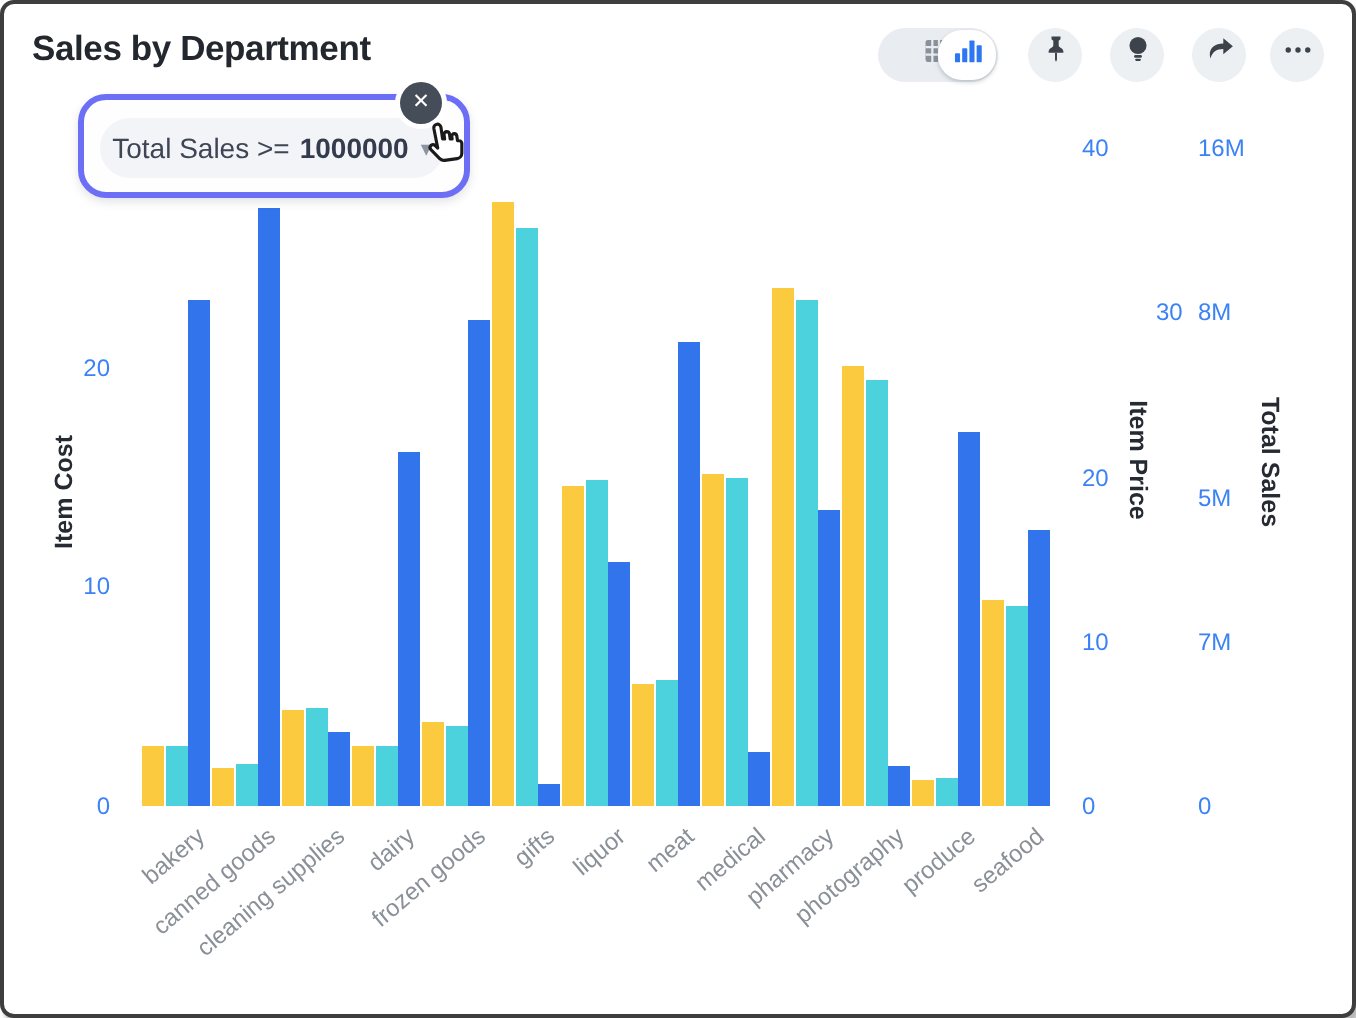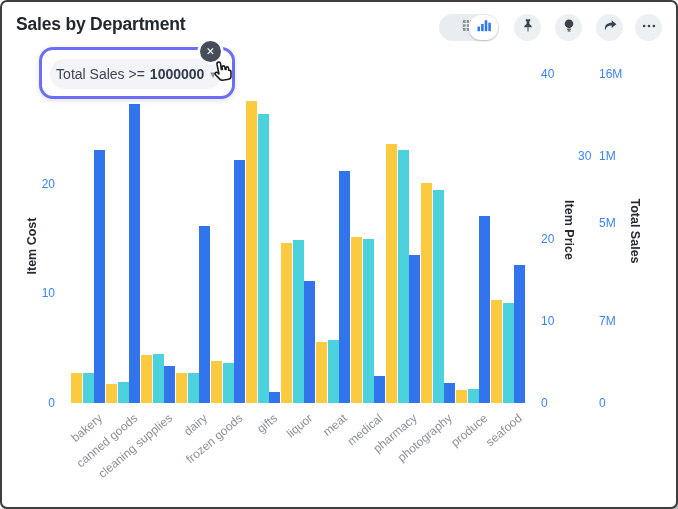--- a/index.html
+++ b/index.html
@@ -189,22 +189,22 @@
       <div class="bar" style="left: 512px; top: 263.149px; height: 137.851px; width: 11px; background: rgb(50, 116, 236);"></div>
       <div class="tick tick-left" style="left: 27px; top: 174.667px;">20</div>
       <div class="tick tick-left" style="left: 27px; top: 284.333px;">10</div>
       <div class="tick tick-left" style="left: 27px; top: 394px;">0</div>
       <div class="tick" style="left: 539px; top: 65px;">40</div>
       <div class="tick" style="left: 539px; top: 147.25px; margin-left: 37px;">30</div>
       <div class="tick" style="left: 539px; top: 229.5px;">20</div>
       <div class="tick" style="left: 539px; top: 311.75px;">10</div>
       <div class="tick" style="left: 539px; top: 394px;">0</div>
       <div class="tick" style="left: 597px; top: 65px;">16M</div>
-      <div class="tick" style="left: 597px; top: 147.25px;">1M</div>
-      <div class="tick" style="left: 597px; top: 214px;">5M</div>
+      <div class="tick" style="left: 597px; top: 147.25px;">8M</div>
+      <div class="tick" style="left: 597px; top: 240px;">5M</div>
       <div class="tick" style="left: 597px; top: 311.75px;">7M</div>
       <div class="tick" style="left: 597px; top: 394px;">0</div>
       <div class="axis-title" style="left: 30px; top: 244px; transform: translate(-50%, -50%) rotate(-90deg);">Item Cost</div>
       <div class="axis-title" style="left: 567px; top: 228px; transform: translate(-50%, -50%) rotate(90deg);">Item Price</div>
       <div class="axis-title" style="left: 633px; top: 229px; transform: translate(-50%, -50%) rotate(90deg);">Total Sales</div>
       <div class="x-label" style="right: 580px;">bakery</div>
       <div class="x-label" style="right: 545px;">canned goods</div>
       <div class="x-label" style="right: 510px;">cleaning supplies</div>
       <div class="x-label" style="right: 475px;">dairy</div>
       <div class="x-label" style="right: 440px;">frozen goods</div>

